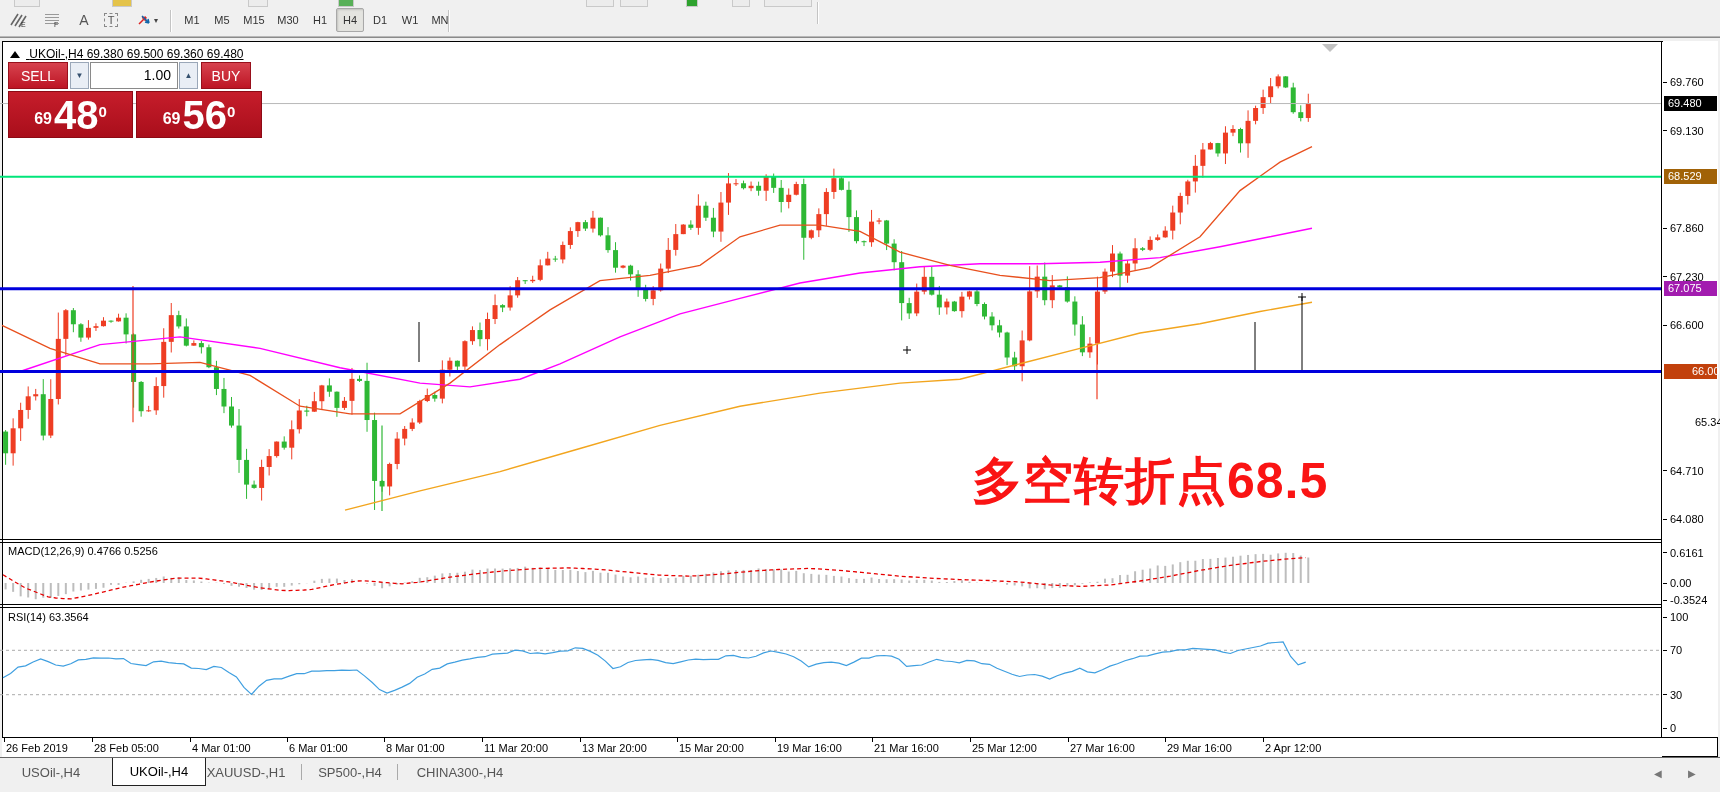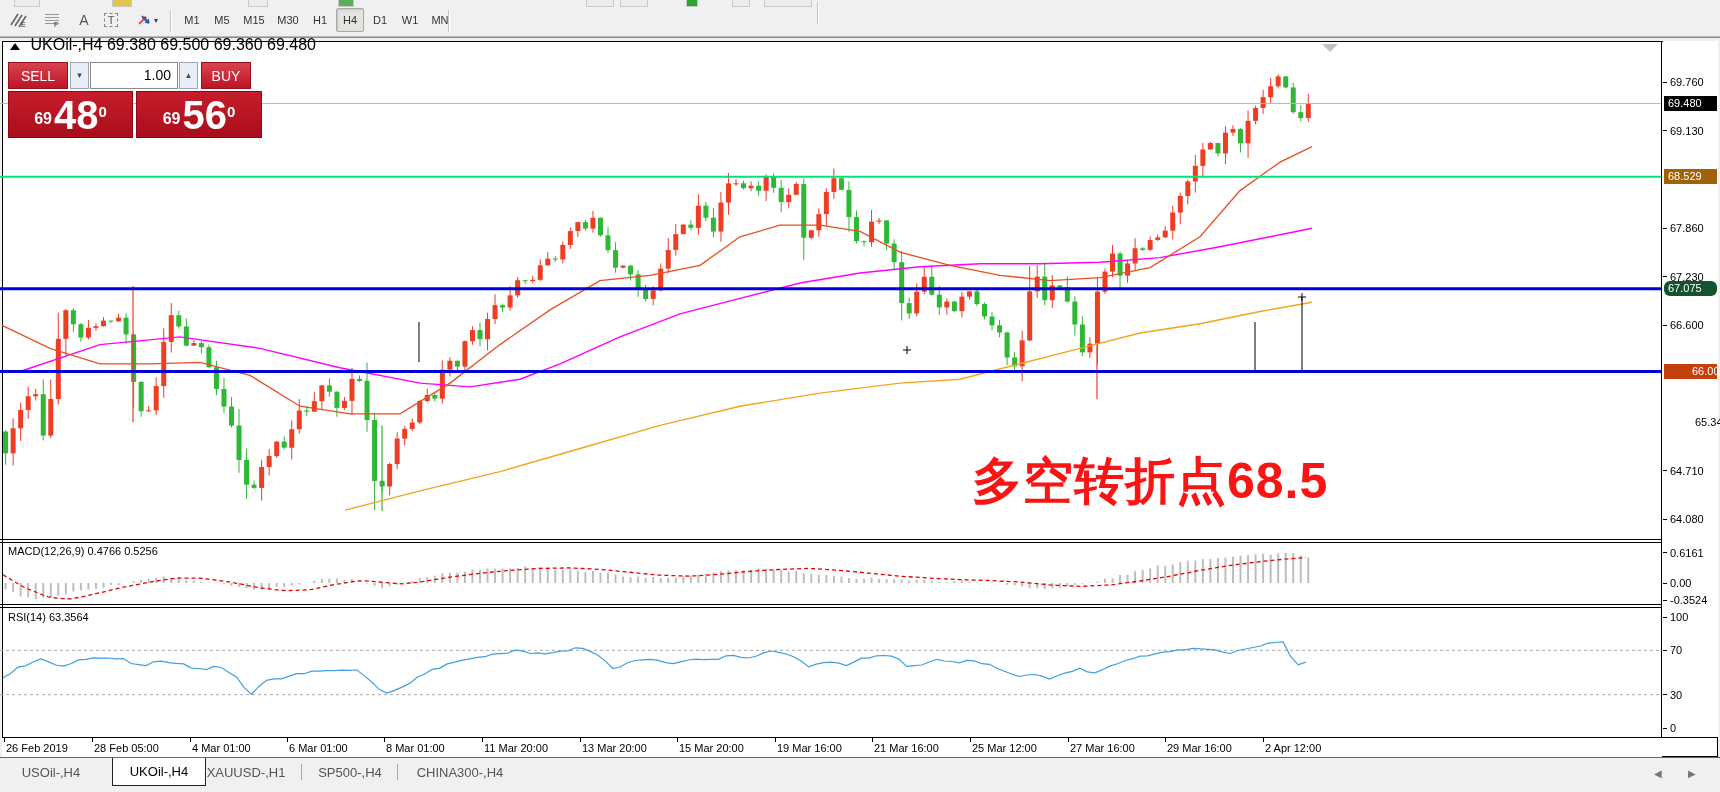--- a/index.html
+++ b/index.html
@@ -24,21 +24,21 @@
   
   #axis-col { position:absolute; left:1663px; top:41px; width:55px; height:696px; background:#fff; }
   .pat { position:absolute; left:0; width:55px; height:14px; display:flex; align-items:center; }
   .pat .dash { width:4px; height:1px; background:#000; margin-right:3px; }
   .plabel { position:absolute; left:1px; width:53px; height:15px; line-height:15px; padding-left:4px; color:#fff; }
   
   #time-axis { position:absolute; left:2px; top:738px; width:1660px; height:19px; background:#fff; }
   .ttick { position:absolute; top:0; width:1px; height:4px; background:#000; }
   .tlabel { position:absolute; top:4px; white-space:nowrap; }
   
-  #chart-title { position:absolute; left:10px; top:36px; font-size:16px; }
+  #chart-title { position:absolute; left:10px; top:47px; font-size:12px;text-decoration:underline; }
   #title-tri { display:inline-block; width:0; height:0; border-left:5px solid transparent;
     border-right:5px solid transparent; border-bottom:7px solid #000; margin-right:6px; }
   
   #shift-tri { position:absolute; left:1322px; top:44px; width:0; height:0;
     border-left:8px solid transparent; border-right:8px solid transparent; border-top:8px solid #c2c2c2; }
   
   .ind-label { position:absolute; left:8px; font-size:11px; background:rgba(255,255,255,.8); }
   
   #trade-panel { position:absolute; left:8px; top:62px; width:254px; height:76px; }
   .tp-btn { position:absolute; top:0; height:27px; background:linear-gradient(#d7434f,#bd1524);
@@ -713,21 +713,21 @@
     <div class="pat" style="top: 422.851px;">
       <div class="dash"></div>
       <span>64.710</span>
     </div>
     <div class="pat" style="top: 471.36px;">
       <div class="dash"></div>
       <span>64.080</span>
     </div>
     <div class="plabel" style="top: 54.5605px; background: rgb(0, 0, 0); color: rgb(255, 255, 255);">69.480</div>
     <div class="plabel" style="top: 127.787px; background: #a16207; color: rgb(255, 255, 255);">68.529</div>
-    <div class="plabel" style="top: 239.745px; background: #14532d; color: rgb(255, 255, 255); border-radius: 6px;">67.075</div>
+    <div class="plabel" style="top: 239.745px; background: #a21caf; color: rgb(255, 255, 255);">67.075</div>
     <div class="plabel" style="top: 322.52px; background: #c2410c; color: rgb(255, 255, 255); padding-left: 28px;">66.000</div>
     <div class="pat" style="top: 504.996px;">
       <div class="dash"></div>
       <span>0.6161</span>
     </div>
     <div class="pat" style="top: 535px;">
       <div class="dash"></div>
       <span>0.00</span>
     </div>
     <div class="pat" style="top: 552.162px;">

